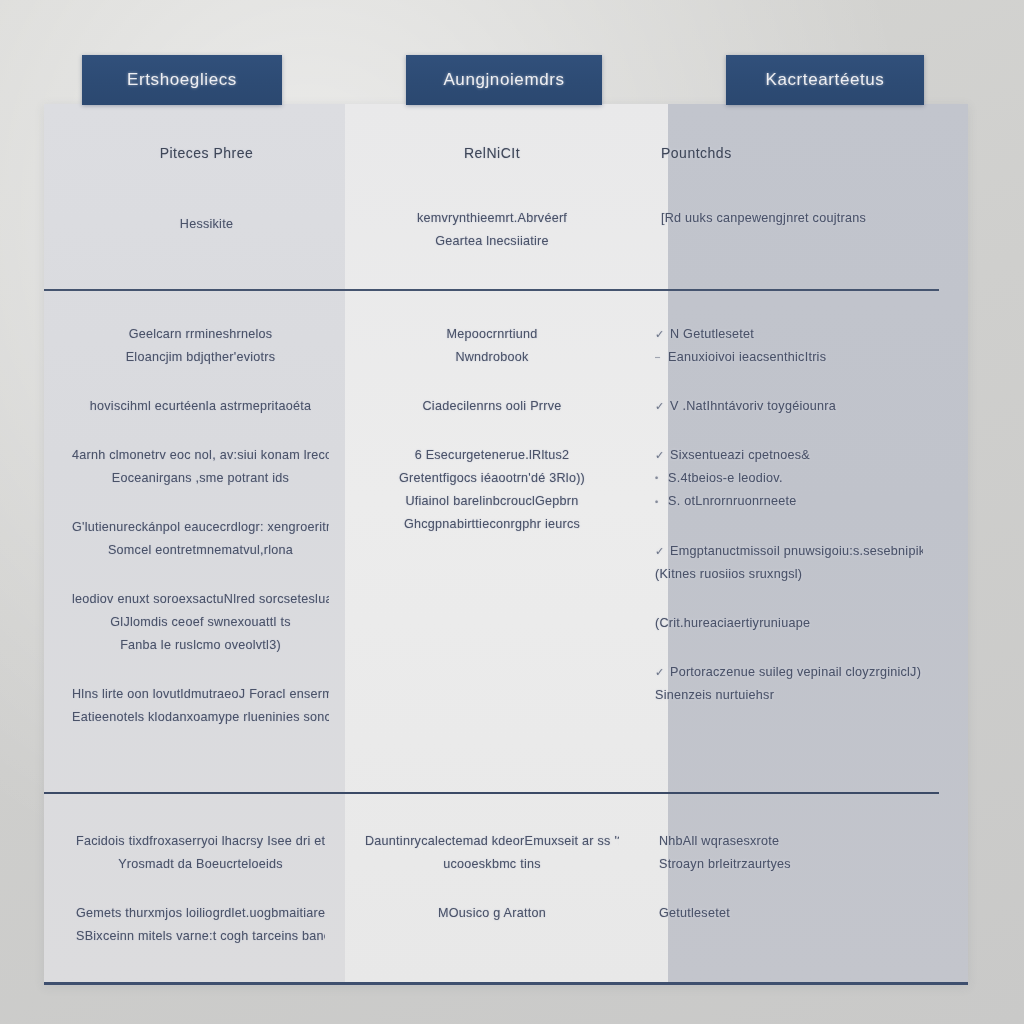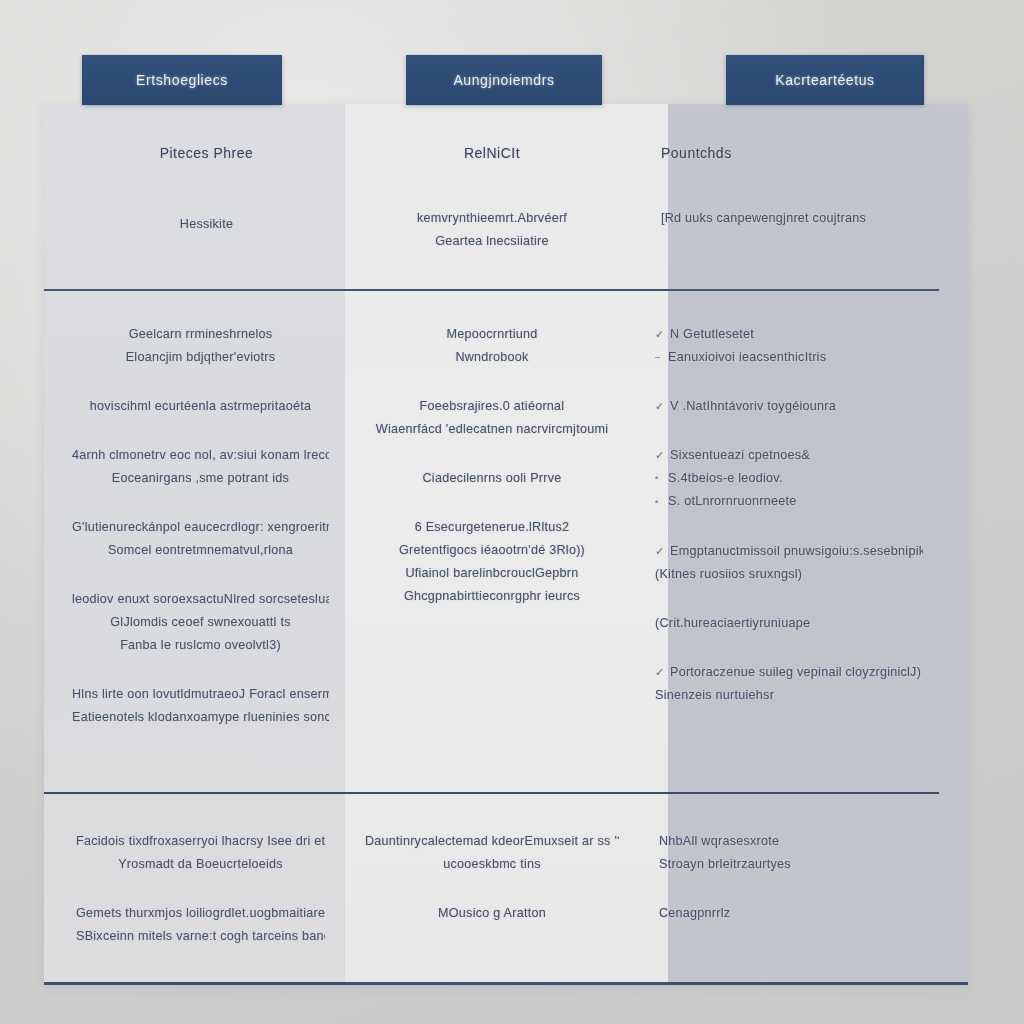--- a/index.html
+++ b/index.html
@@ -64,21 +64,21 @@
   }
   .tab {
     position: absolute;
     top: 0;
     height: 50px;
     background: linear-gradient(180deg, #31507b 0%, #2d4b74 55%, #2b4870 100%);
     color: #edeff4;
     display: flex;
     align-items: center;
     justify-content: center;
-    font-size: 14px;
+    font-size: 17px;
     letter-spacing: 0.6px;
     box-shadow: 0 1px 4px rgba(40,55,85,0.35);
     text-shadow: 0 0 3px rgba(230,235,245,0.65), 0 0 1px rgba(20,30,50,0.5);
     filter: blur(0.35px);
     white-space: nowrap;
     overflow: hidden;
   }
   .tab.t1 { left: 38px;  width: 200px; }
   .tab.t2 { left: 362px; width: 196px; }
   .tab.t3 { left: 682px; width: 198px; }
@@ -232,24 +232,20 @@
           <div class="line">kemvrynthieemrt.Abrvéerf</div>
           <div class="line">Geartea lnecsiiatire</div>
         </div>
       </div>
       <div class="section middle">
         <div class="block">
           <div class="line">Mepoocrnrtiund</div>
           <div class="line">Nwndrobook</div>
         </div>
         <div class="block">
-          <div class="line">Foeebsrajires.0 atiéornal</div>
-          <div class="line">Wiaenrfácd 'edlecatnen nacrvircmjtoumi</div>
-        </div>
-        <div class="block">
           <div class="line">Ciadecilenrns ooli Prrve</div>
         </div>
         <div class="block">
           <div class="line">6  Esecurgetenerue.lRltus2</div>
           <div class="line">Gretentfigocs iéaootrn'dé 3Rlo))</div>
           <div class="line">Ufiainol barelinbcrouclGepbrn</div>
           <div class="line">Ghcgpnabirttieconrgphr ieurcs</div>
         </div>
       </div>
       <div class="section bottom">
@@ -296,19 +292,19 @@
           <div class="line"><span class="check-icon">✓</span><span>Portoraczenue suileg vepinail cloyzrginiclJ)</span></div>
           <div class="line">Sinenzeis nurtuiehsr</div>
         </div>
       </div>
       <div class="section bottom">
         <div class="block">
           <div class="line">NhbAll wqrasesxrote</div>
           <div class="line">Stroayn brleitrzaurtyes</div>
         </div>
         <div class="block">
-          <div class="line">Cenagpnrrlz</div>
+          <div class="line">Getutlesetet</div>
         </div>
       </div>
     </div>
 
   </div>
 </div>
 
 </body></html>

